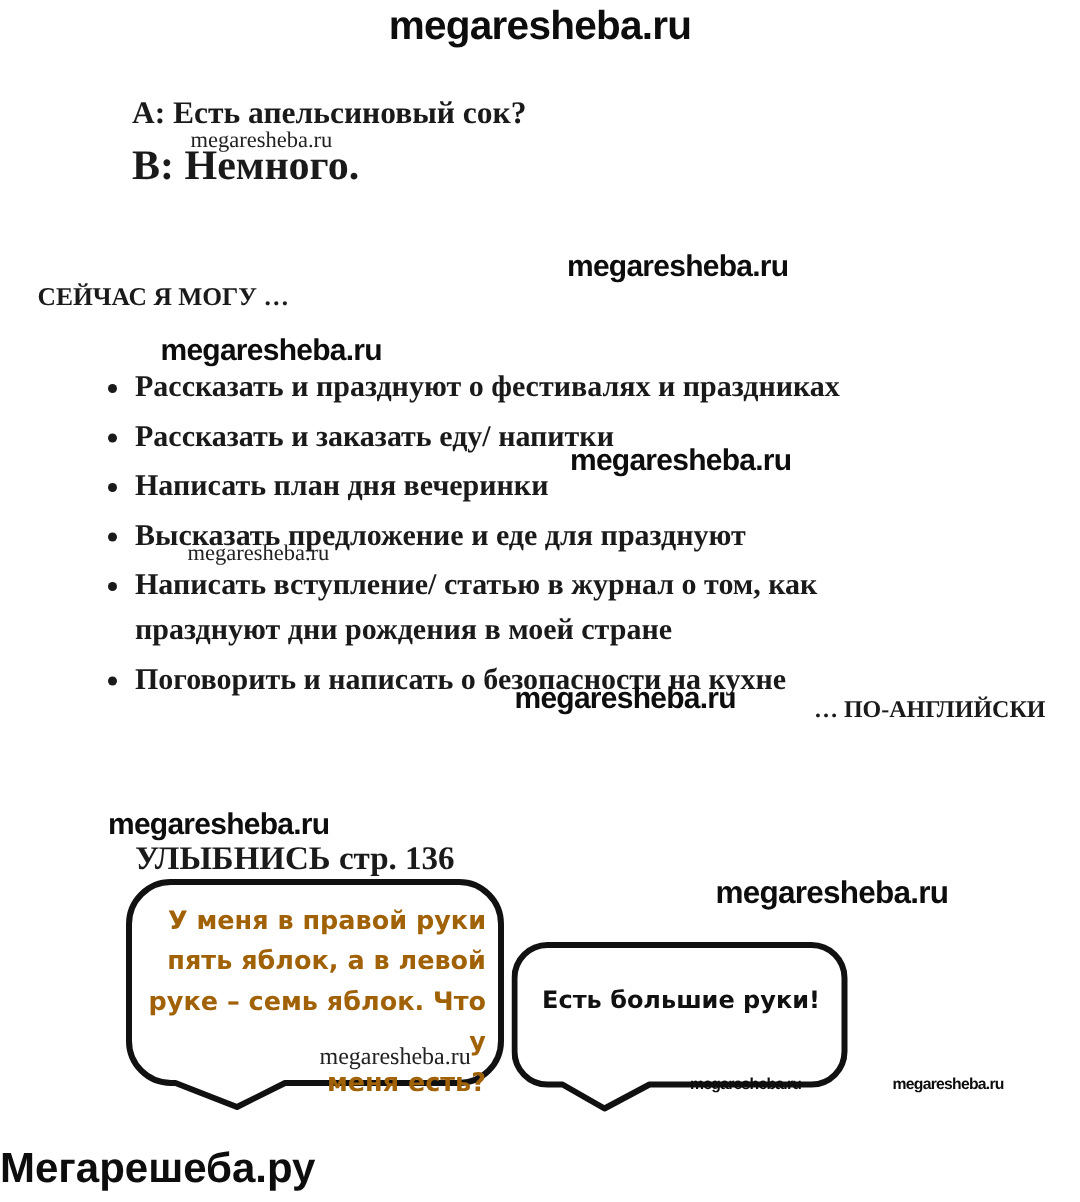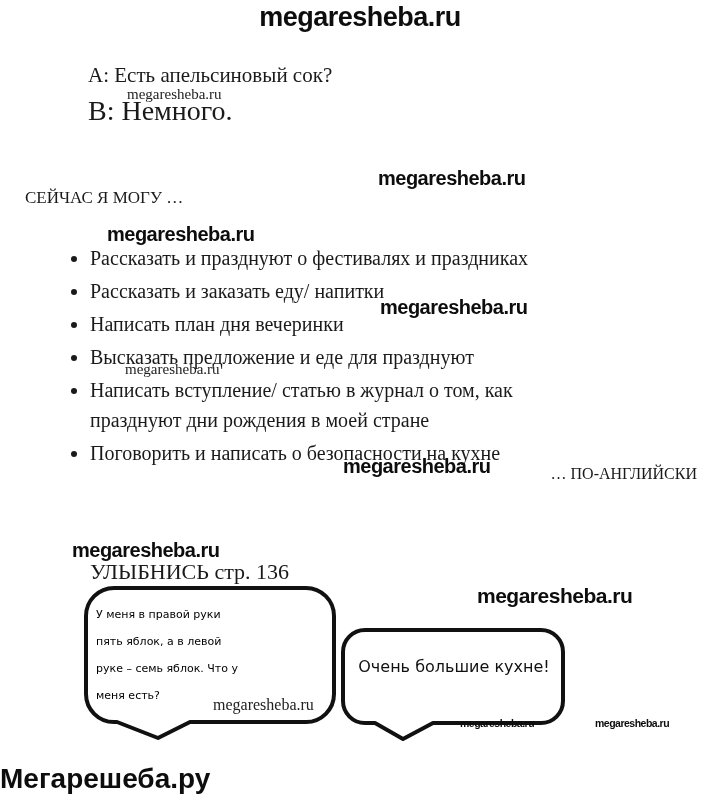--- a/index.html
+++ b/index.html
@@ -1,20 +1,20 @@
 <!DOCTYPE html>
 <html><head>
 <meta charset="utf-8">
 <style>
   html,body{margin:0;padding:0;}
   body{
     width:720px;height:801px;position:relative;background:#ffffff;
     font-family:"Liberation Serif", serif;color:#1a1a1a;overflow:hidden;
   }
-  .abs{position:absolute;}
+  .abs{position:absolute;font-weight:bold;}
   .serif{font-family:"Liberation Serif", serif;color:#1a1a1a;}
   .wm-bold{
     font-family:"Liberation Sans", sans-serif;font-weight:700;
     color:#0d0d0d;letter-spacing:-0.5px;white-space:nowrap;
   }
   .wm-reg{
     font-family:"Liberation Serif", serif;font-weight:400;
     color:#222;white-space:nowrap;
   }
   .header-title{left:0;right:0;top:2px;text-align:center;font-size:27px;}
@@ -33,23 +33,23 @@
   .bullets li span{white-space:pre-line;}
   .wm-bullets-right{left:380px;top:296px;font-size:20px;}
   .wm-bullets-small{left:125px;top:361px;font-size:15px;}
   .wm-above-closing{left:343px;top:455px;font-size:20px;}
   .section-closing{right:23px;top:465px;font-size:16px;}
   .wm-smile{left:72px;top:539px;font-size:20px;}
   .smile-heading{left:90px;top:559px;font-size:22px;}
   .bubble-svg{display:block;}
   .bubble-left-wrap{left:84px;top:586px;width:256px;height:158px;}
   .bubble-left-text{
-    left:96px;top:601px;width:228px;text-align:left;
-    font-family:"DejaVu Sans", sans-serif;font-size:11px;line-height:27px;
-    color:#000000;white-space:pre-line;
+    left:96px;top:601px;width:228px;text-align:right;
+    font-family:"DejaVu Sans", sans-serif;font-size:17px;line-height:27px;
+    color:#a16207;white-space:pre-line;
   }
   .wm-bubble-left{left:213px;top:696px;font-size:16px;}
   .wm-right-bubble{left:477px;top:584px;font-size:21px;}
   .bubble-right-wrap{left:341px;top:628px;width:226px;height:118px;}
   .bubble-right-text{
     left:341px;top:657px;width:226px;text-align:center;
     font-family:"DejaVu Sans", sans-serif;font-size:16px;color:#111;
   }
   .wm-bottom-1{left:460px;top:717px;font-size:10.5px;}
   .wm-bottom-2{left:595px;top:717px;font-size:10.5px;}
@@ -97,18 +97,18 @@
 меня есть?</div>
 <div class="abs wm-reg wm-bubble-left">megaresheba.ru</div>
 
 <div class="abs wm-bold wm-right-bubble">megaresheba.ru</div>
 
 <div class="abs bubble-right-wrap">
   <svg class="bubble-svg" width="226" height="118" viewBox="0 0 226 118" xmlns="http://www.w3.org/2000/svg">
     <path d="M 24 2 H 200 A 22 22 0 0 1 222 24 V 73 A 22 22 0 0 1 200 95 H 92 L 62 111 L 34 95 H 24 A 22 22 0 0 1 2 73 V 24 A 22 22 0 0 1 24 2 Z" fill="#ffffff" stroke="#111111" stroke-width="4" stroke-linejoin="round"></path>
   </svg>
 </div>
-<div class="abs bubble-right-text">Очень большие кухне!</div>
+<div class="abs bubble-right-text">Есть большие руки!</div>
 
 <div class="abs wm-bold wm-bottom-1">megaresheba.ru</div>
 <div class="abs wm-bold wm-bottom-2">megaresheba.ru</div>
 
 <div class="abs wm-bold footer-title">Мегарешеба.ру</div>
 
 </body></html>

